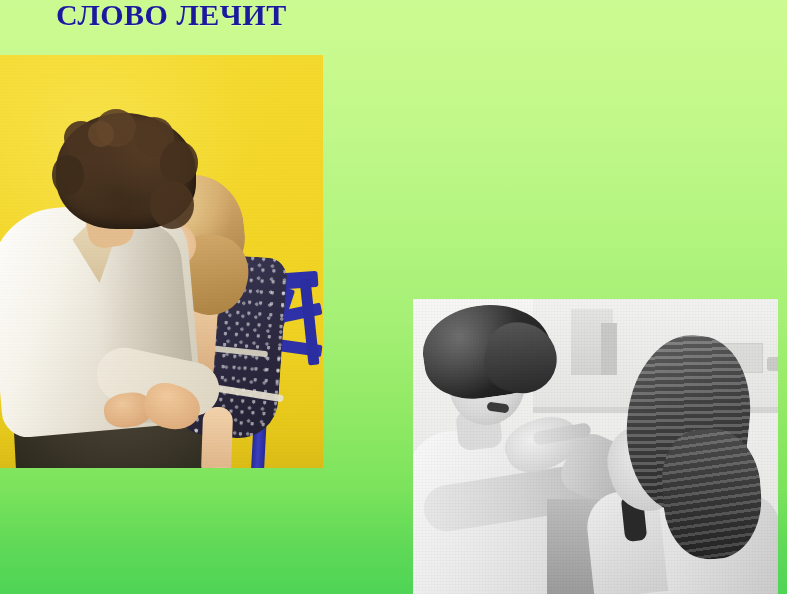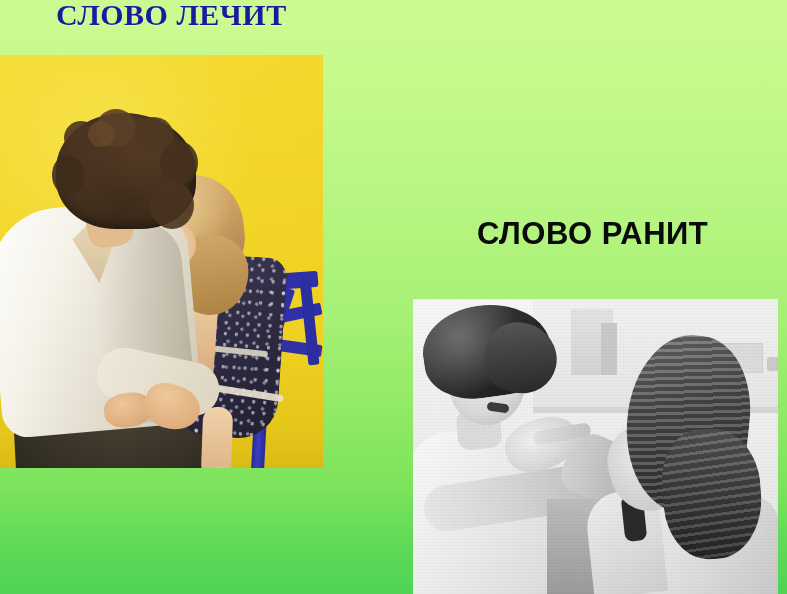--- a/index.html
+++ b/index.html
@@ -430,15 +430,14 @@
     <div class="sg-hands"></div>
     <div class="sg-dark"></div>
     <div class="sg-face"></div>
     <div class="sg-hair"></div>
     <div class="sg-hair2"></div>
 
     <div class="grain"></div>
   </div>
 
   <div id="title-heals">СЛОВО ЛЕЧИТ</div>
-  <div id="title-hurts">СЛОВО РАНИТ</div>
 
 </div>
 
 </body></html>

